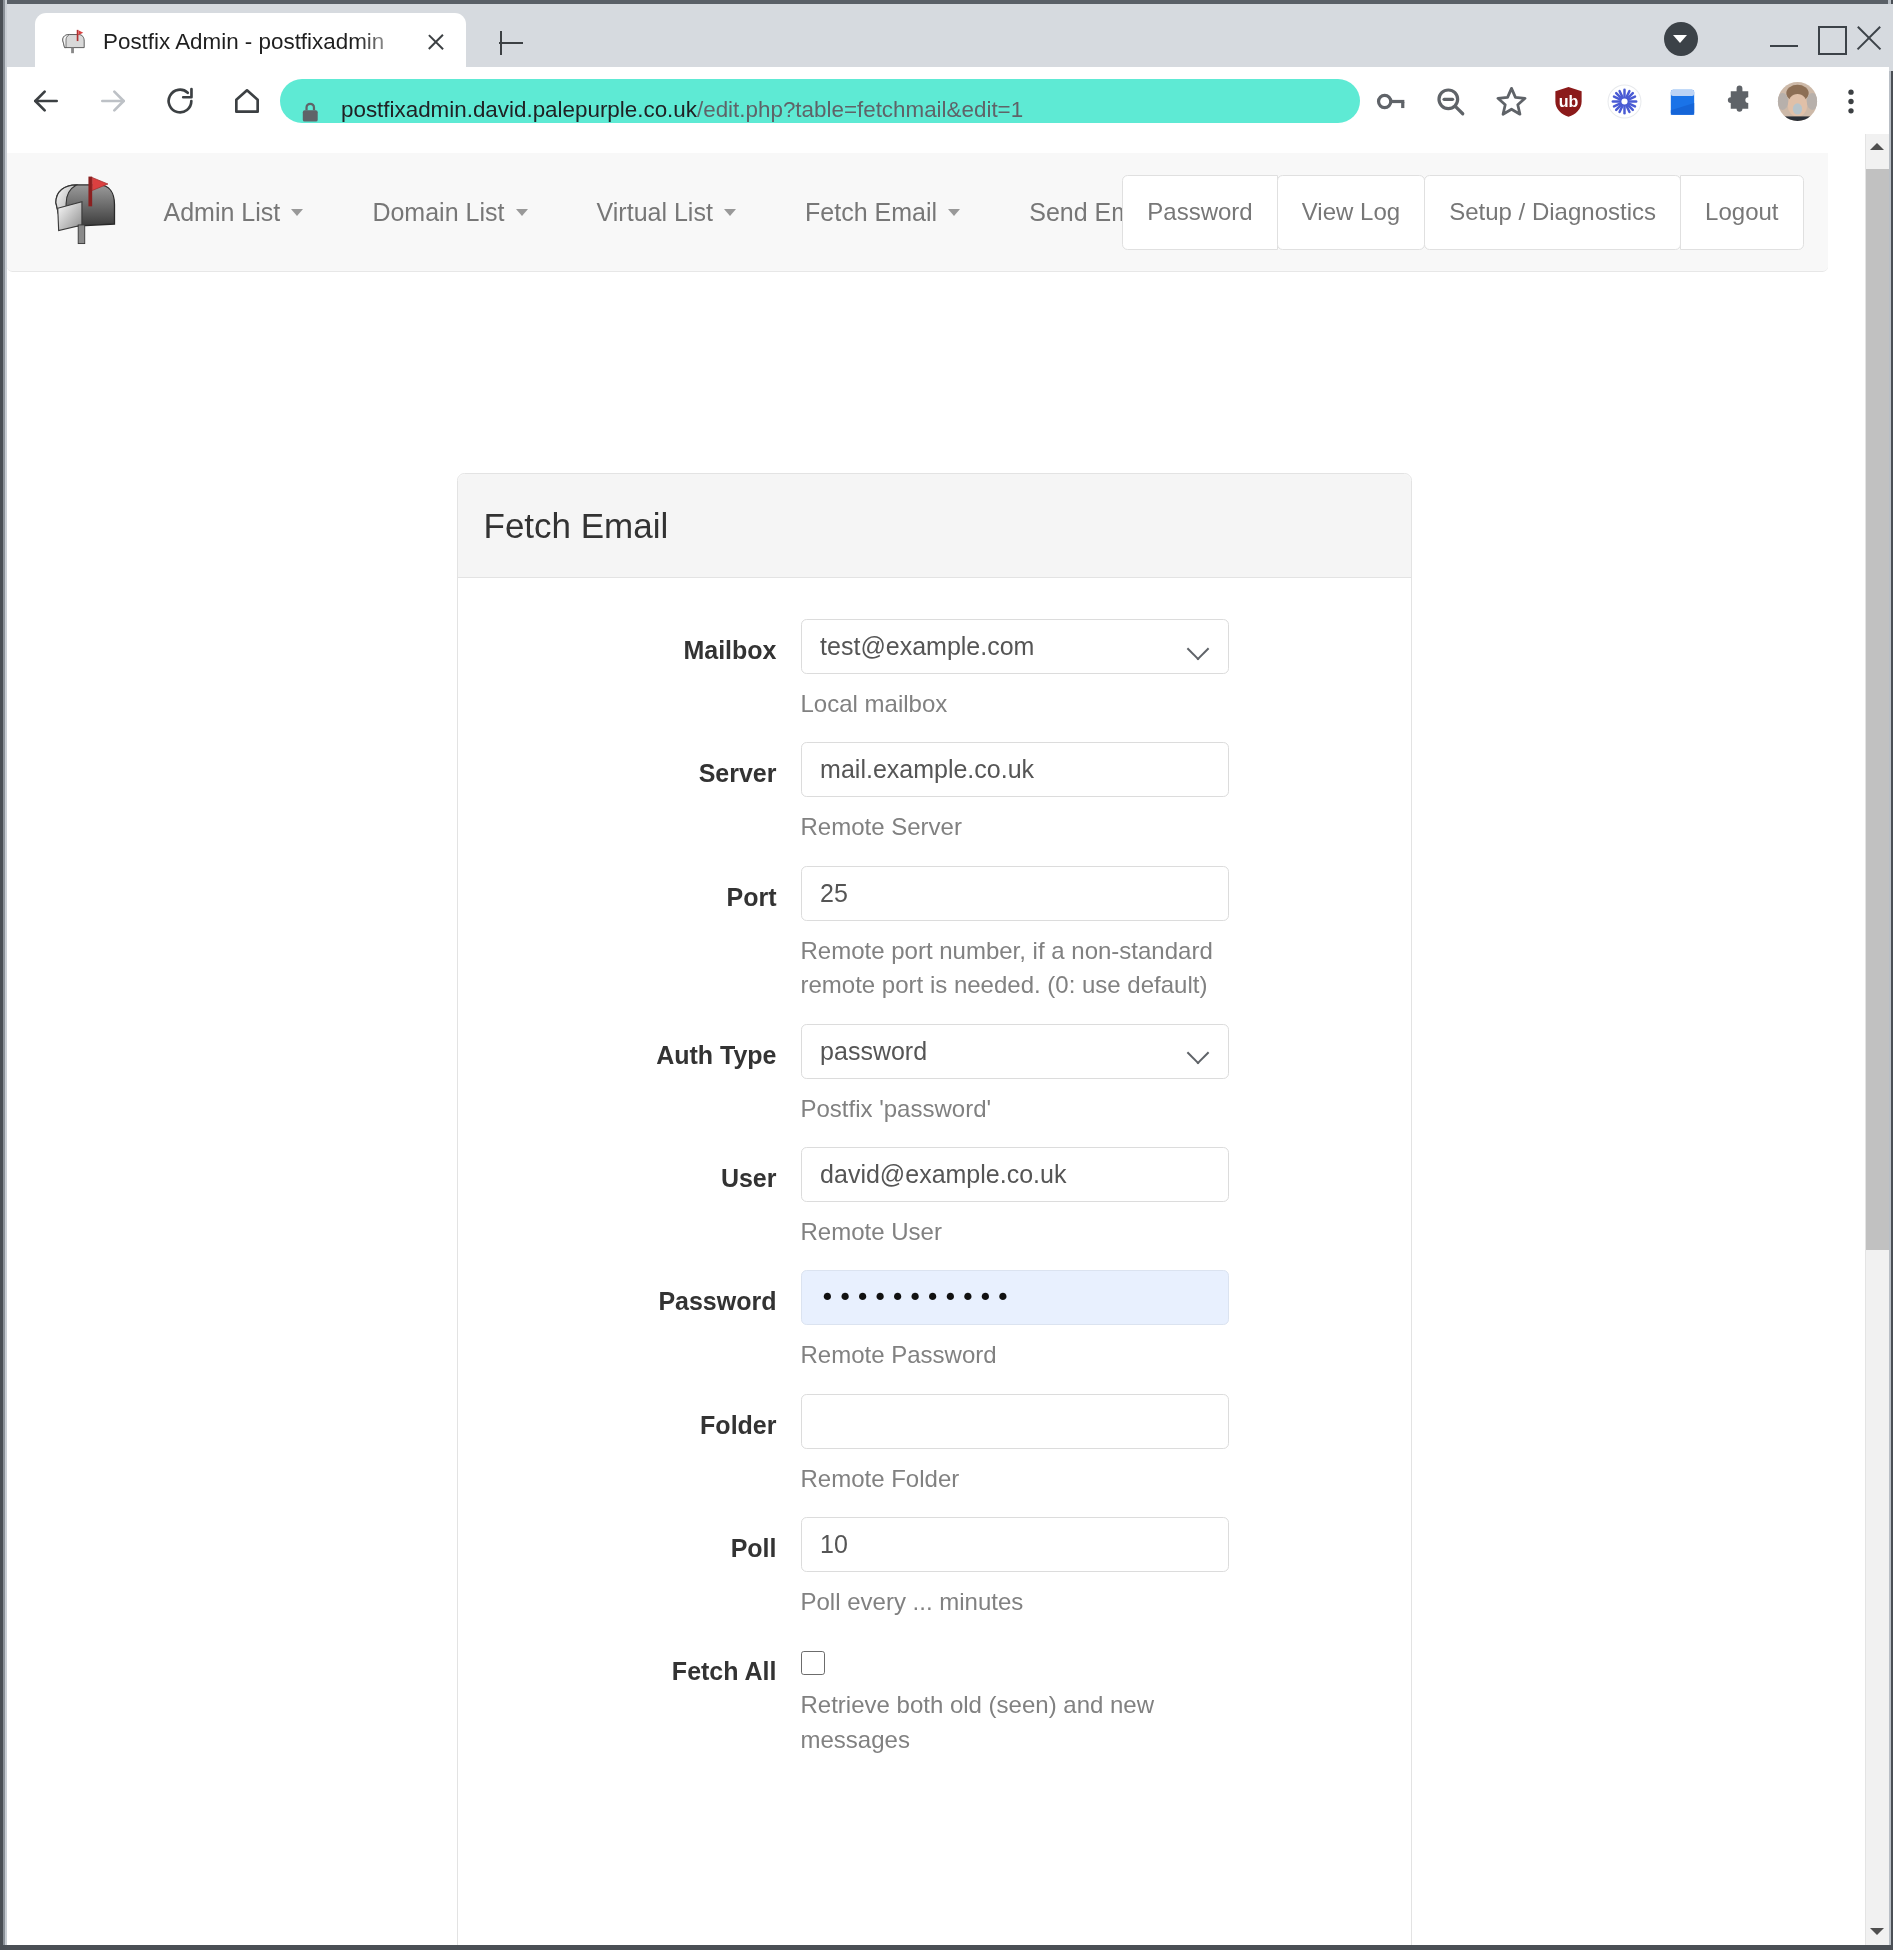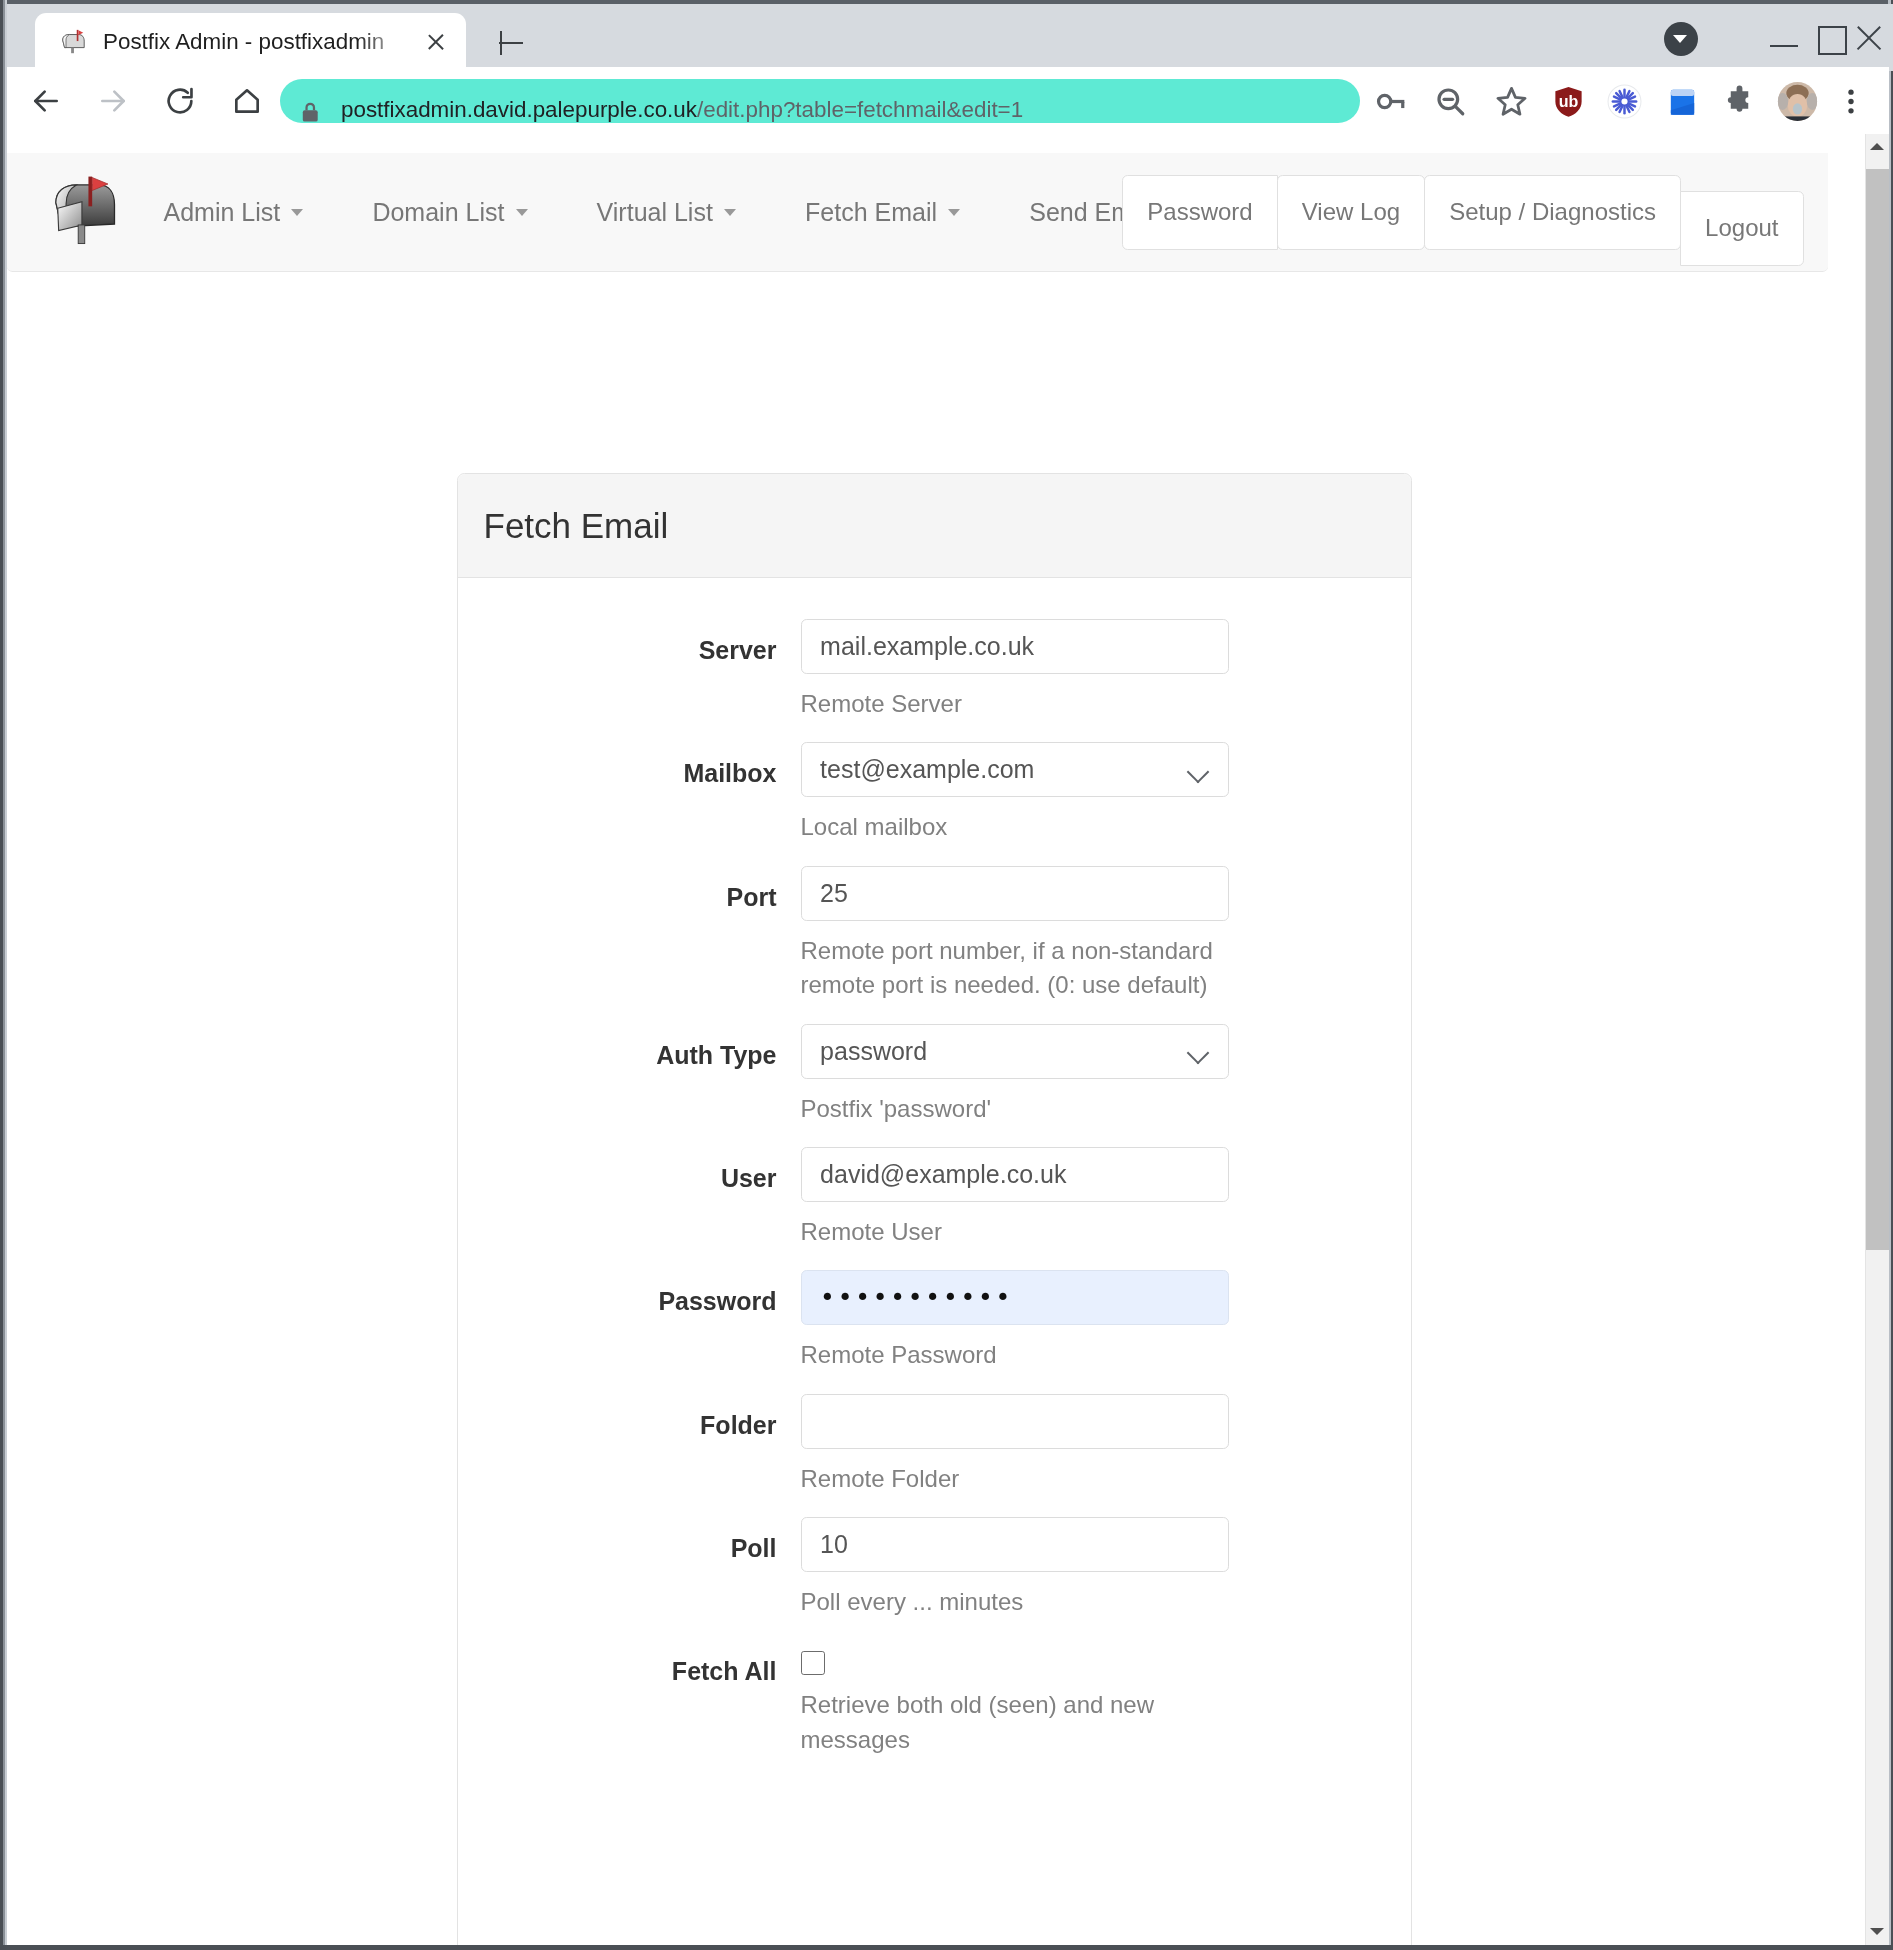--- a/index.html
+++ b/index.html
@@ -236,21 +236,21 @@
     border-radius: 5.6px;
     font-size: 24px;
     color: #777777;
     display: flex;
     align-items: center;
     justify-content: center;
     white-space: nowrap;
     margin-right: -0.9px;
   }
   .navbtn:first-child { border-radius: 5.6px 0 0 5.6px; }
-  .navbtn:last-child  { border-radius: 0 5.6px 5.6px 0; margin-right: 0; margin-top: 16px; }
+  .navbtn:last-child  { border-radius: 0 5.6px 5.6px 0; margin-right: 0; }
 
   
   .card {
     position: absolute;
     left: 450px; top: 339px;
     width: 955px;
     background: #ffffff;
     border: 0.9px solid #e3e3e3;
     border-radius: 7.5px;
     min-height: 1492px;
@@ -581,41 +581,41 @@
       </div>
     </div>
 
     <div class="card">
       <div class="card-header">
         <span class="card-title">Fetch Email</span>
       </div>
       <div class="card-body">
 
         <div class="form-row">
-          <div class="form-label">Server</div>
-          <div class="form-control-wrap">
-            <div class="form-input">
-              <span>mail.example.co.uk</span>
-            </div>
-            <div class="help-text">Remote Server</div>
-          </div>
-        </div>
-
-        <div class="form-row">
           <div class="form-label">Mailbox</div>
           <div class="form-control-wrap">
             <div class="form-select">
               <span>test@example.com</span>
               <i class="select-caret"></i>
             </div>
             <div class="help-text">Local mailbox</div>
           </div>
         </div>
 
         <div class="form-row">
+          <div class="form-label">Server</div>
+          <div class="form-control-wrap">
+            <div class="form-input">
+              <span>mail.example.co.uk</span>
+            </div>
+            <div class="help-text">Remote Server</div>
+          </div>
+        </div>
+
+        <div class="form-row">
           <div class="form-label">Port</div>
           <div class="form-control-wrap">
             <div class="form-input">
               <span>25</span>
             </div>
             <div class="help-text">Remote port number, if a non-standard remote port is needed. (0: use default)</div>
           </div>
         </div>
 
         <div class="form-row">

